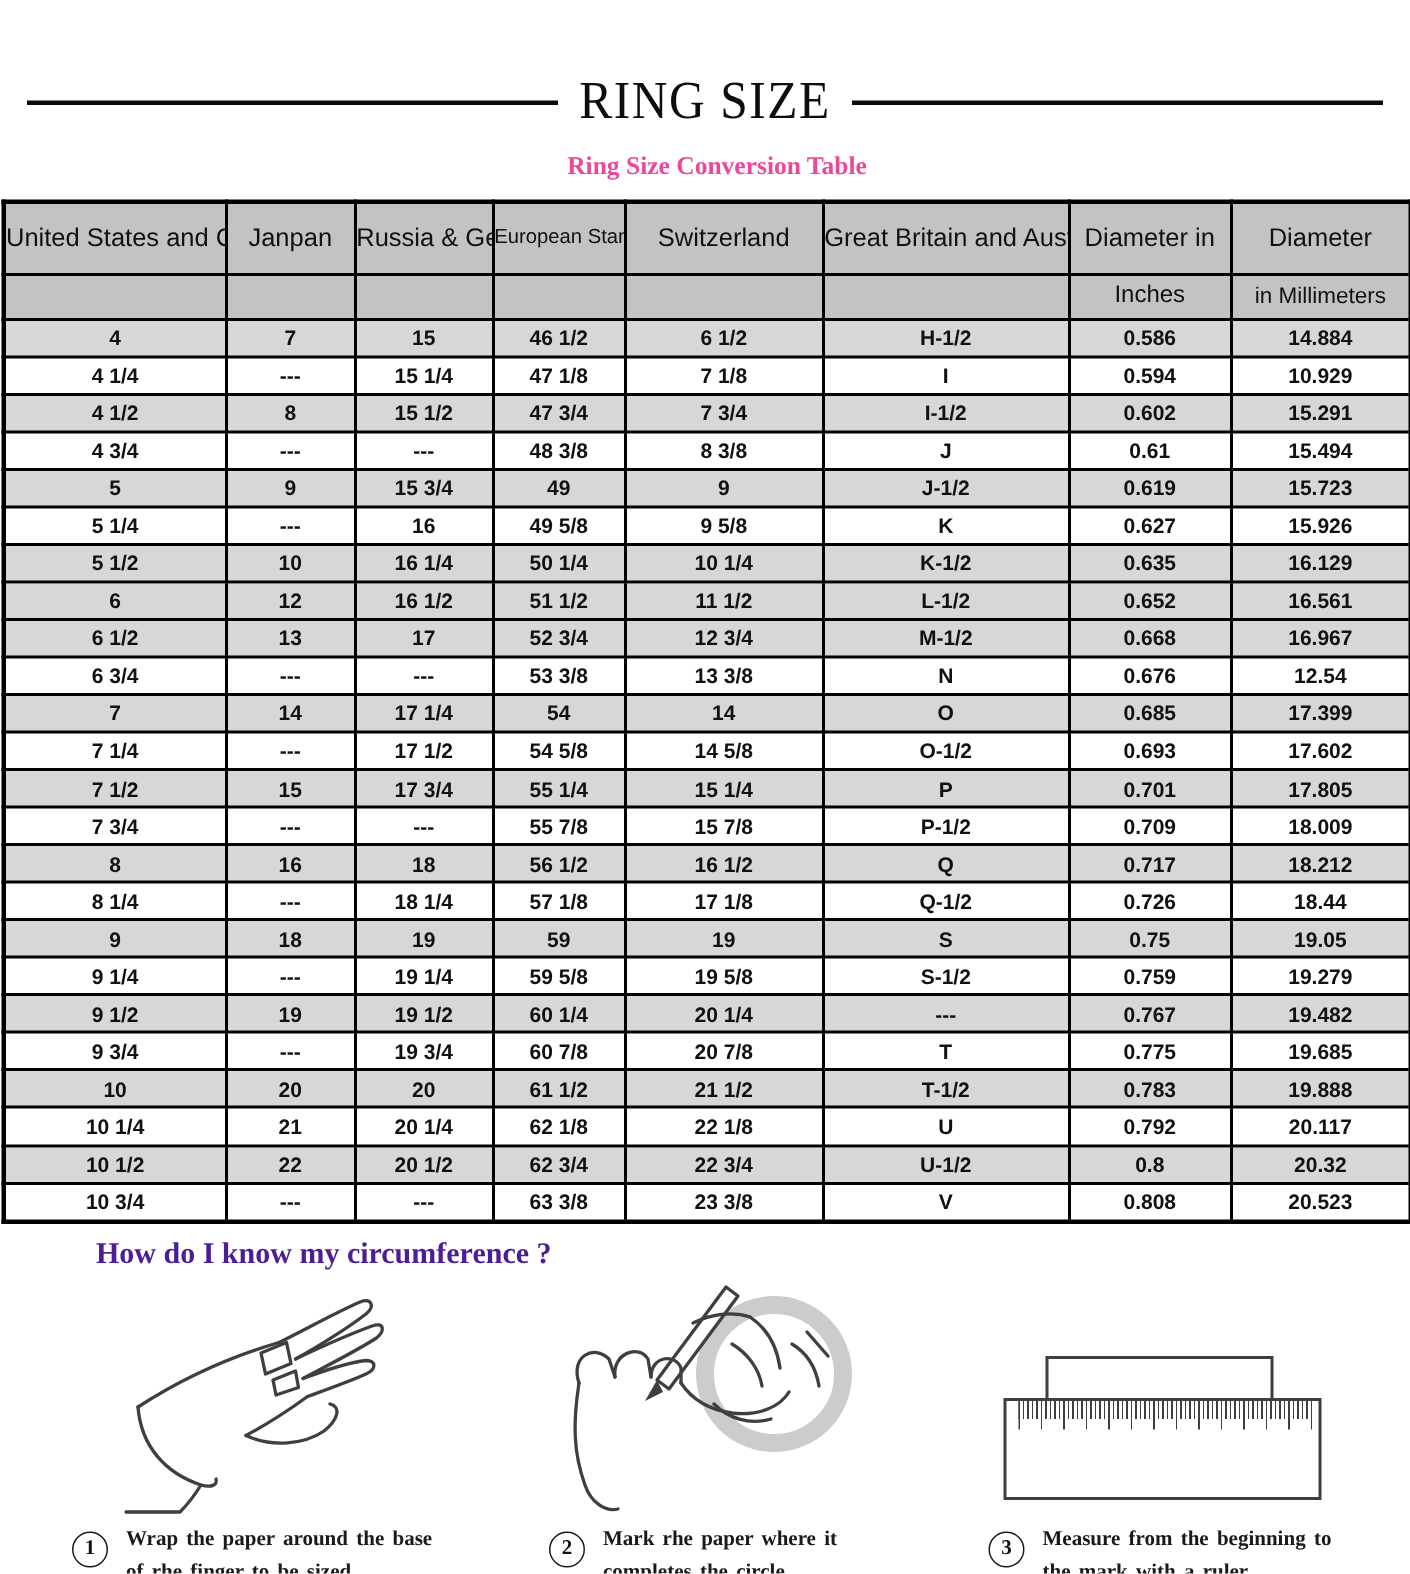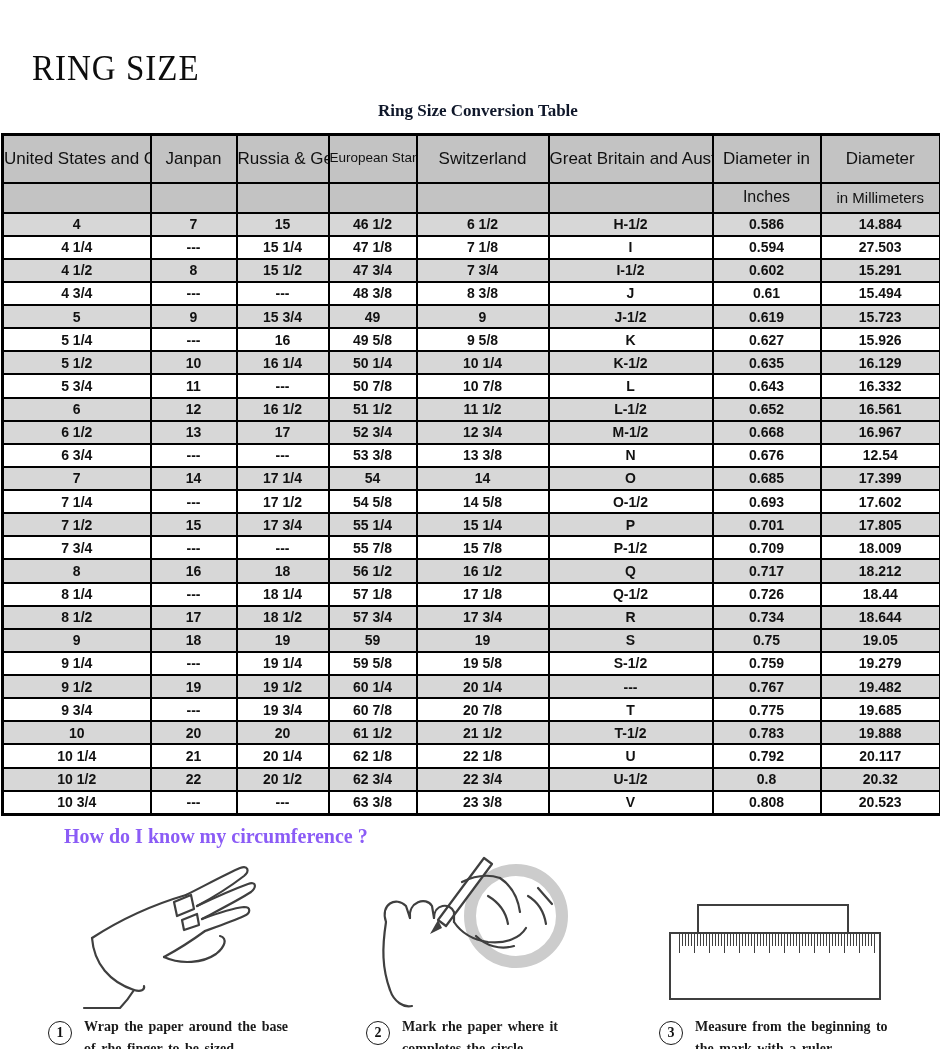--- a/index.html
+++ b/index.html
@@ -15,40 +15,39 @@
   body{
     width:940px;height:1049px;
     background:#ffffff;
     font-family:"Liberation Sans",sans-serif;
     color:var(--ink);
     position:relative;
     overflow:hidden;
   }
   
   .title-band{
-    display:flex;align-items:flex-start;
+    display:flex;align-items:center;
     padding:50px 18px 0 18px;
-    flex-direction:column;
   }
   .title-rule{flex:1;height:3px;background:#0d0d0d;}
   .page-title{
     font-family:"Liberation Serif",serif;
     font-size:33px;font-weight:normal;
     letter-spacing:1px;
     padding:0 14px;
     white-space:nowrap;
     transform:scaleY(1.08);
     color:#0d0d0d;
   }
   .subtitle{
     text-align:center;
     font-family:"Liberation Serif",serif;
     font-weight:bold;font-size:17px;
     margin-top:14px;
-    color:#0f172a;
+    color:#ec4899;
     margin-left:16px;
   }
   
   .table-wrap{margin:12px 0 0 0;padding:0 1px;}
   table.ring-table{
     width:938px;height:683px;
     border-collapse:collapse;
     table-layout:fixed;
     border:3px solid var(--border-color);
   }
@@ -70,21 +69,21 @@
   .ring-table tbody td{
     font-weight:bold;font-size:14px;
   }
   .ring-table tbody tr.stripe td{background:var(--stripe-bg);}
   
   .guide{margin-top:9px;}
   .guide-heading{
     font-family:"Liberation Serif",serif;
     font-weight:bold;font-size:20px;
     margin:0 0 0 64px;
-    color:#8b5cf6;
+    color:#4c1d95;
   }
   .steps{
     display:flex;justify-content:space-between;
     align-items:flex-end;
     padding:4px 30px 0 48px;
   }
   .step{display:flex;flex-direction:column;}
   .step-ill{display:block;}
   .caption{
     display:flex;align-items:flex-start;
@@ -188,21 +187,21 @@
           <td>14.884</td>
         </tr>
         <tr>
           <td>4 1/4</td>
           <td>---</td>
           <td>15 1/4</td>
           <td>47 1/8</td>
           <td>7 1/8</td>
           <td>I</td>
           <td>0.594</td>
-          <td>27.503</td>
+          <td>10.929</td>
         </tr>
         <tr class="stripe">
           <td>4 1/2</td>
           <td>8</td>
           <td>15 1/2</td>
           <td>47 3/4</td>
           <td>7 3/4</td>
           <td>I-1/2</td>
           <td>0.602</td>
           <td>15.291</td>
@@ -240,30 +239,20 @@
         <tr class="stripe">
           <td>5 1/2</td>
           <td>10</td>
           <td>16 1/4</td>
           <td>50 1/4</td>
           <td>10 1/4</td>
           <td>K-1/2</td>
           <td>0.635</td>
           <td>16.129</td>
         </tr>
-        <tr>
-          <td>5 3/4</td>
-          <td>11</td>
-          <td>---</td>
-          <td>50 7/8</td>
-          <td>10 7/8</td>
-          <td>L</td>
-          <td>0.643</td>
-          <td>16.332</td>
-        </tr>
         <tr class="stripe">
           <td>6</td>
           <td>12</td>
           <td>16 1/2</td>
           <td>51 1/2</td>
           <td>11 1/2</td>
           <td>L-1/2</td>
           <td>0.652</td>
           <td>16.561</td>
         </tr>
@@ -339,30 +328,20 @@
         </tr>
         <tr>
           <td>8 1/4</td>
           <td>---</td>
           <td>18 1/4</td>
           <td>57 1/8</td>
           <td>17 1/8</td>
           <td>Q-1/2</td>
           <td>0.726</td>
           <td>18.44</td>
-        </tr>
-        <tr class="stripe">
-          <td>8 1/2</td>
-          <td>17</td>
-          <td>18 1/2</td>
-          <td>57 3/4</td>
-          <td>17 3/4</td>
-          <td>R</td>
-          <td>0.734</td>
-          <td>18.644</td>
         </tr>
         <tr class="stripe">
           <td>9</td>
           <td>18</td>
           <td>19</td>
           <td>59</td>
           <td>19</td>
           <td>S</td>
           <td>0.75</td>
           <td>19.05</td>

